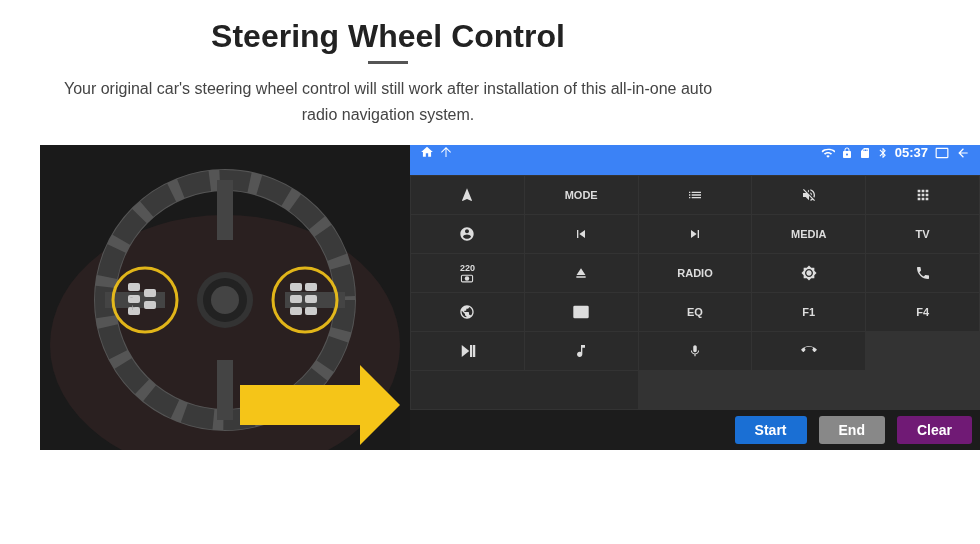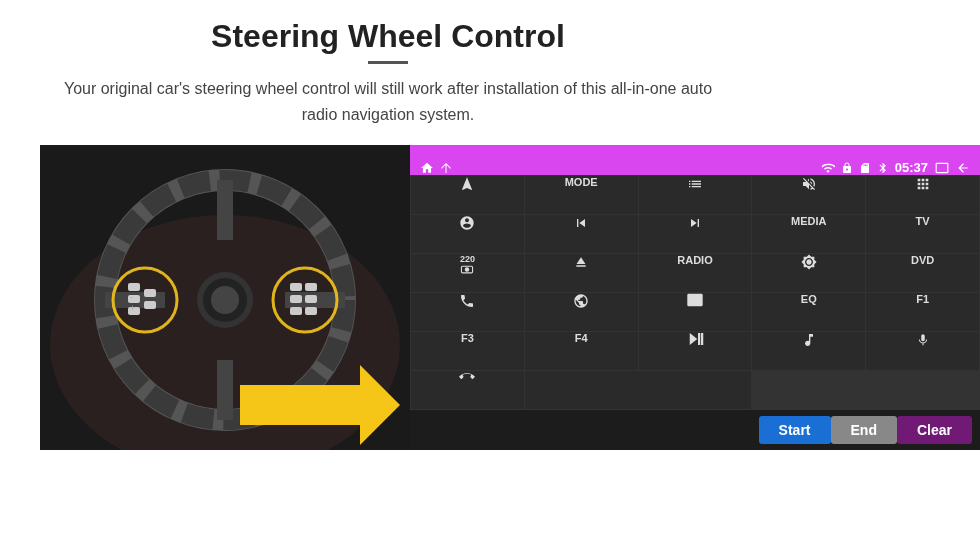--- a/index.html
+++ b/index.html
@@ -73,24 +73,24 @@
       width: 570px;
       height: 305px;
       background: #1c1c1c;
       display: flex;
       flex-direction: column;
       flex-shrink: 0;
     }
 
     
     .status-bar {
-      background: #d946ef;
+      background: #3b82f6;
       height: 30px;
       display: flex;
-      align-items: flex-end;
+      align-items: flex-start;
       justify-content: space-between;
       padding: 0 10px;
       color: #fff;
       font-size: 11px;
     }
 
     .status-left { display: flex; align-items: center; gap: 6px; }
     .status-right { display: flex; align-items: center; gap: 6px; }
     .status-time { font-size: 13px; font-weight: bold; }
 
@@ -101,41 +101,42 @@
       grid-template-rows: repeat(6, 1fr);
       flex: 1;
       gap: 1px;
       background: #333;
       padding: 1px;
     }
 
     .btn-cell {
       background: #2a2a2a;
       display: flex;
+      align-items: center;
       justify-content: center;
       color: #ddd;
       font-size: 11px;
       font-weight: 600;
       cursor: pointer;
       position: relative;
       user-select: none;
     }
 
     .btn-cell.wide-2 { grid-column: span 2; }
 
     .btn-cell svg {
       fill: #ddd;
       stroke: none;
     }
 
     
     .bottom-bar {
       display: flex;
       justify-content: flex-end;
-      gap: 0;
+      gap: 12px;
       padding: 6px 8px;
       background: #1c1c1c;
     }
 
     .action-btn {
       padding: 6px 20px;
       font-size: 14px;
       font-weight: bold;
       border: none;
       cursor: pointer;
@@ -305,23 +306,20 @@
             </svg>
         </div>
         <div class="btn-cell">
           <span>RADIO</span>
         </div>
         <div class="btn-cell">
           <svg width="16" height="16" viewBox="0 0 24 24" fill="#ddd">
               <path d="M20 8.69V4h-4.69L12 .69 8.69 4H4v4.69L.69 12 4 15.31V20h4.69L12 23.31 15.31 20H20v-4.69L23.31 12 20 8.69zM12 18c-3.31 0-6-2.69-6-6s2.69-6 6-6 6 2.69 6 6-2.69 6-6 6zm0-10c-2.21 0-4 1.79-4 4s1.79 4 4 4 4-1.79 4-4-1.79-4-4-4z"></path>
             </svg>
         </div>
-        <div class="btn-cell">
-          <span>DVD</span>
-        </div>
 
         <div class="btn-cell">
           <svg width="16" height="16" viewBox="0 0 24 24" fill="#ddd">
               <path d="M6.62 10.79c1.44 2.83 3.76 5.14 6.59 6.59l2.2-2.2c.27-.27.67-.36 1.02-.24 1.12.37 2.33.57 3.57.57.55 0 1 .45 1 1V20c0 .55-.45 1-1 1-9.39 0-17-7.61-17-17 0-.55.45-1 1-1h3.5c.55 0 1 .45 1 1 0 1.25.2 2.45.57 3.57.11.35.03.74-.25 1.02l-2.2 2.2z"></path>
             </svg>
         </div>
         <div class="btn-cell">
           <svg width="16" height="16" viewBox="0 0 24 24" fill="#ddd">
               <path d="M12 2C6.48 2 2 6.48 2 12s4.48 10 10 10 10-4.48 10-10S17.52 2 12 2zm-1 17.93c-3.95-.49-7-3.85-7-7.93 0-.62.08-1.21.21-1.79L9 15v1c0 1.1.9 2 2 2v1.93zm6.9-2.54c-.26-.81-1-1.39-1.9-1.39h-1v-3c0-.55-.45-1-1-1H8v-2h2c.55 0 1-.45 1-1V7h2c1.1 0 2-.9 2-2v-.41c2.93 1.19 5 4.06 5 7.41 0 2.08-.8 3.97-2.1 5.39z"></path>
             </svg>
@@ -332,23 +330,20 @@
               <line x1="12" y1="1" x2="12" y2="19"></line>
             </svg>
         </div>
         <div class="btn-cell">
           <span>EQ</span>
         </div>
         <div class="btn-cell">
           <span>F1</span>
         </div>
 
-        <div class="btn-cell">
-          <span>F3</span>
-        </div>
         <div class="btn-cell">
           <span>F4</span>
         </div>
         <div class="btn-cell">
           <svg width="18" height="14" viewBox="0 0 24 18" fill="#ddd">
               <polygon points="5,1 5,17 15,9"></polygon>
               <rect x="16" y="1" width="3" height="16"></rect>
               <rect x="20" y="1" width="3" height="16"></rect>
             </svg>
         </div>

